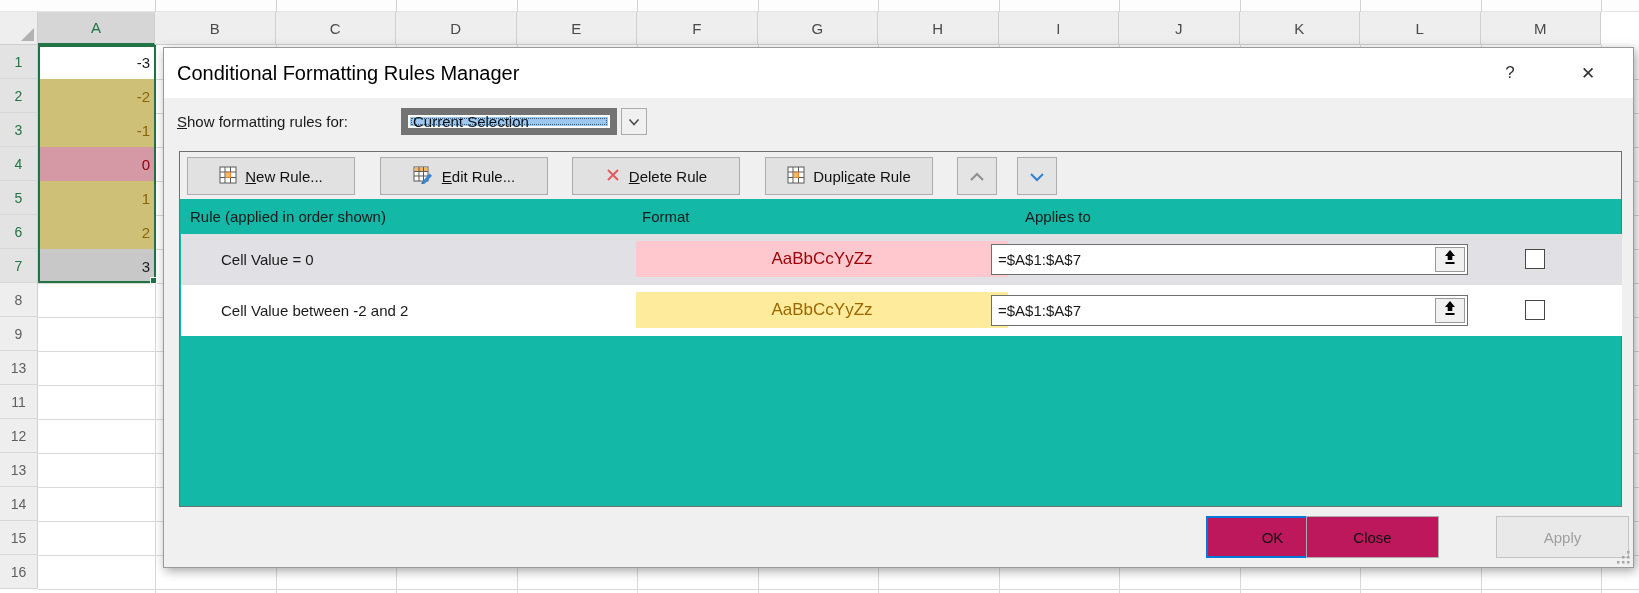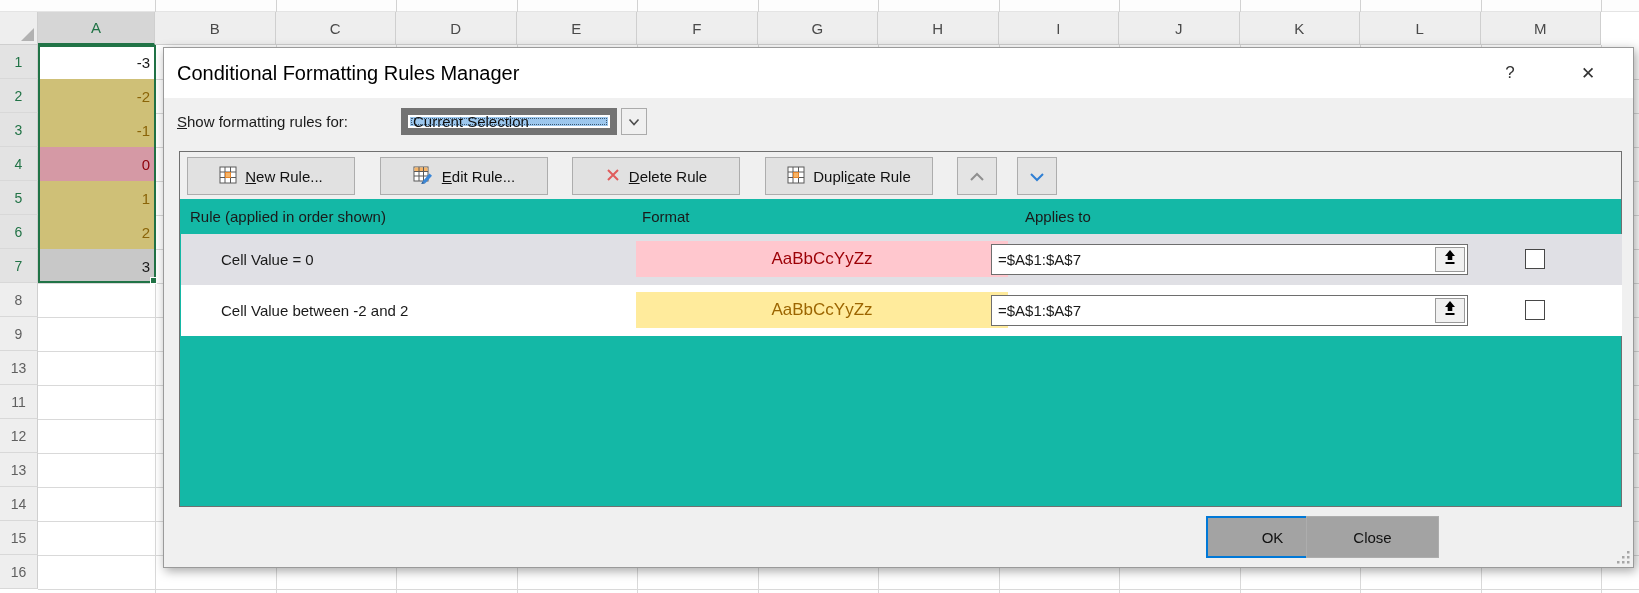--- a/index.html
+++ b/index.html
@@ -49,21 +49,21 @@
   .lh { top:47px; height:35px; line-height:35px; font-size:15px; color:#1a1a1a; }
   .rulerow { left:1px; width:1441px; height:51px;padding-left:20px; }
   .ruletext { left:40px; top:0; height:51px; line-height:51px; }
   .preview { left:455px; top:7px; width:372px; height:36px; display:flex; align-items:center; justify-content:center; font-size:17px; }
   .applies { left:810px; top:10px; width:477px; height:31px; background:#fff; border:1px solid #6e6e6e;
              line-height:29px; padding-left:6px; font-size:15px; }
   .rangebtn { position:absolute; right:2px; top:2px; width:30px; height:25px; background:#f1f1f1;
               border:1px solid #999; display:flex; align-items:center; justify-content:center; }
   .chk { left:1344px; top:15px; width:20px; height:20px; background:#fff; border:1px solid #474747; }
   .botbtn { top:468px; width:133px; height:42px; display:flex; align-items:center; justify-content:center;
-            font-size:15px; background:#a3a3a3; border:1px solid #adadad; color:#111; }
+            font-size:15px; background:#be185d; border:1px solid #adadad; color:#111; }
   .botbtn.default { border:2px solid #0078d7; }
   .botbtn.disabled { background:#e9e9e9; border:1px solid #c3c3c3; color:#a0a0a0; }
   .grip { right:3px; bottom:3px; width:14px; height:14px; }
 </style>
 </head>
 <body>
 
 <div id="stage">
 
   <div id="sheet">
@@ -250,20 +250,21 @@
                   <rect x="2.5" y="13" width="9" height="2" fill="#000"></rect>
                 </svg></span>
             </span>
         </div>
         <div class="abs chk"></div>
       </div>
     </div>
 
     <div class="abs botbtn default" style="left:1042px;">OK</div>
     <div class="abs botbtn" style="left:1142px;">Close</div>
+    <div class="abs botbtn disabled" style="left:1332px;">Apply</div>
 
     <div class="abs grip">
       <svg width="14" height="14">
           <g fill="#a6a6a6">
             <rect x="11" y="11" width="2.5" height="2.5"></rect>
             <rect x="6" y="11" width="2.5" height="2.5"></rect>
             <rect x="1" y="11" width="2.5" height="2.5"></rect>
             <rect x="11" y="6" width="2.5" height="2.5"></rect>
             <rect x="6" y="6" width="2.5" height="2.5"></rect>
             <rect x="11" y="1" width="2.5" height="2.5"></rect>

